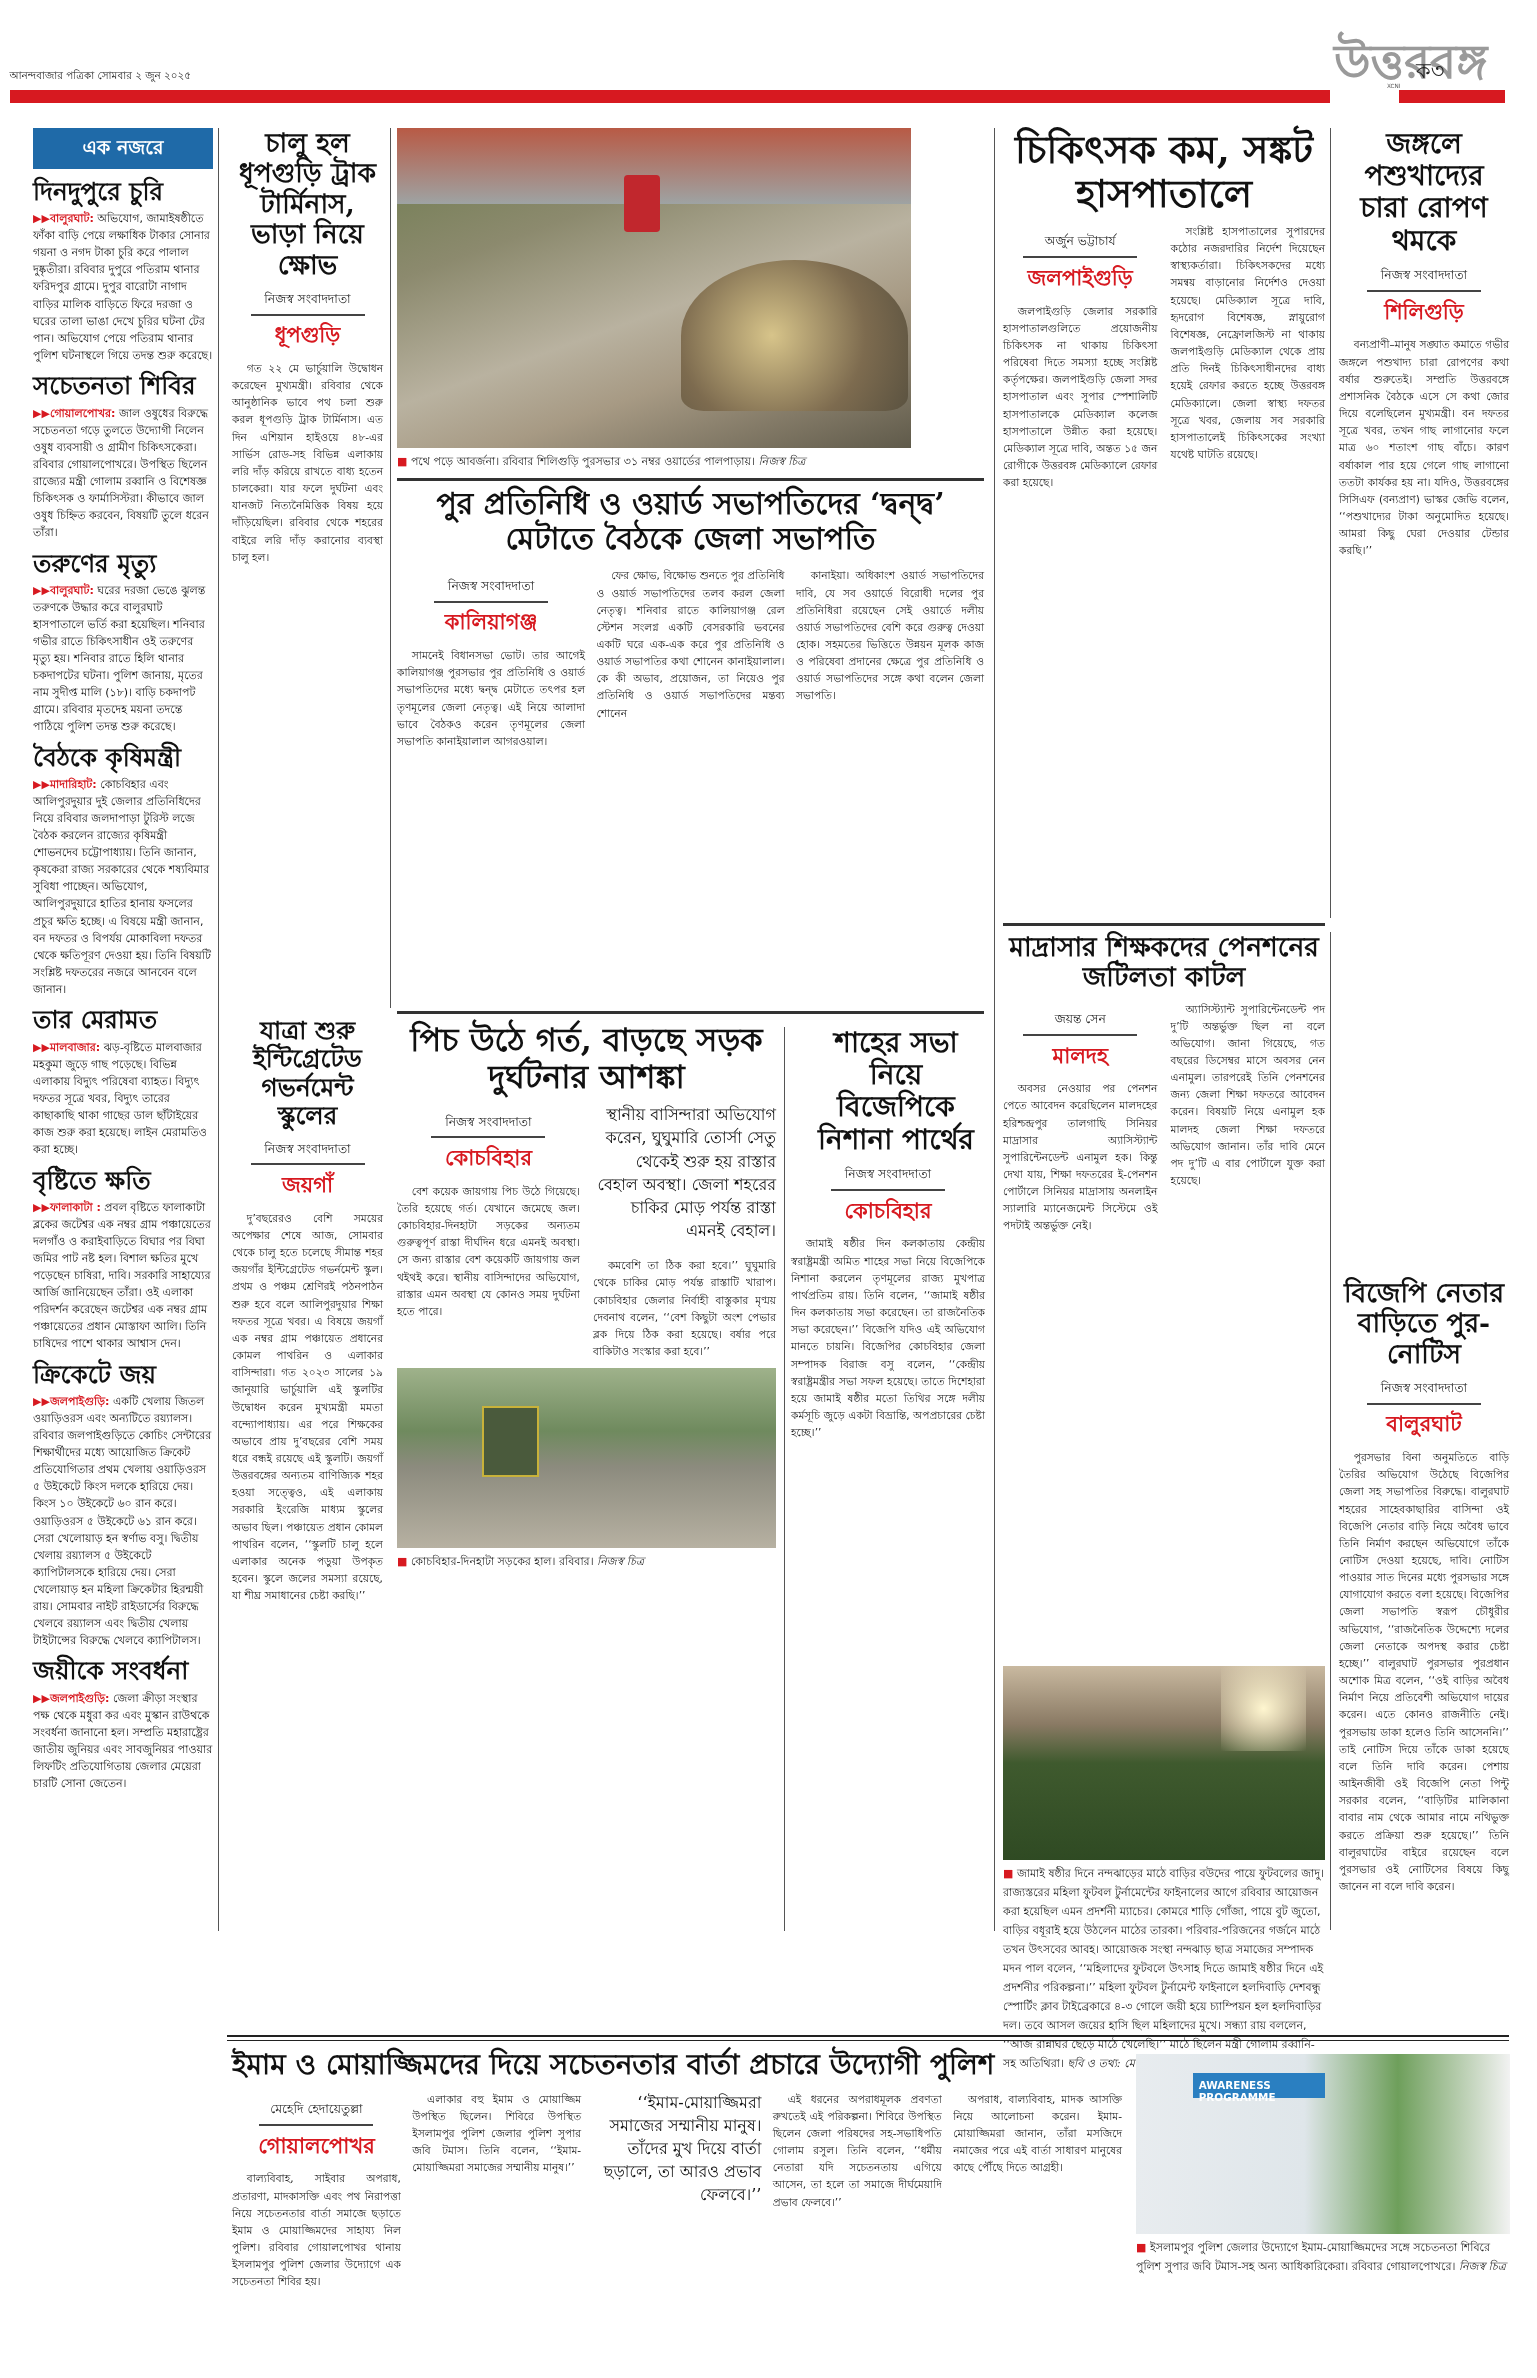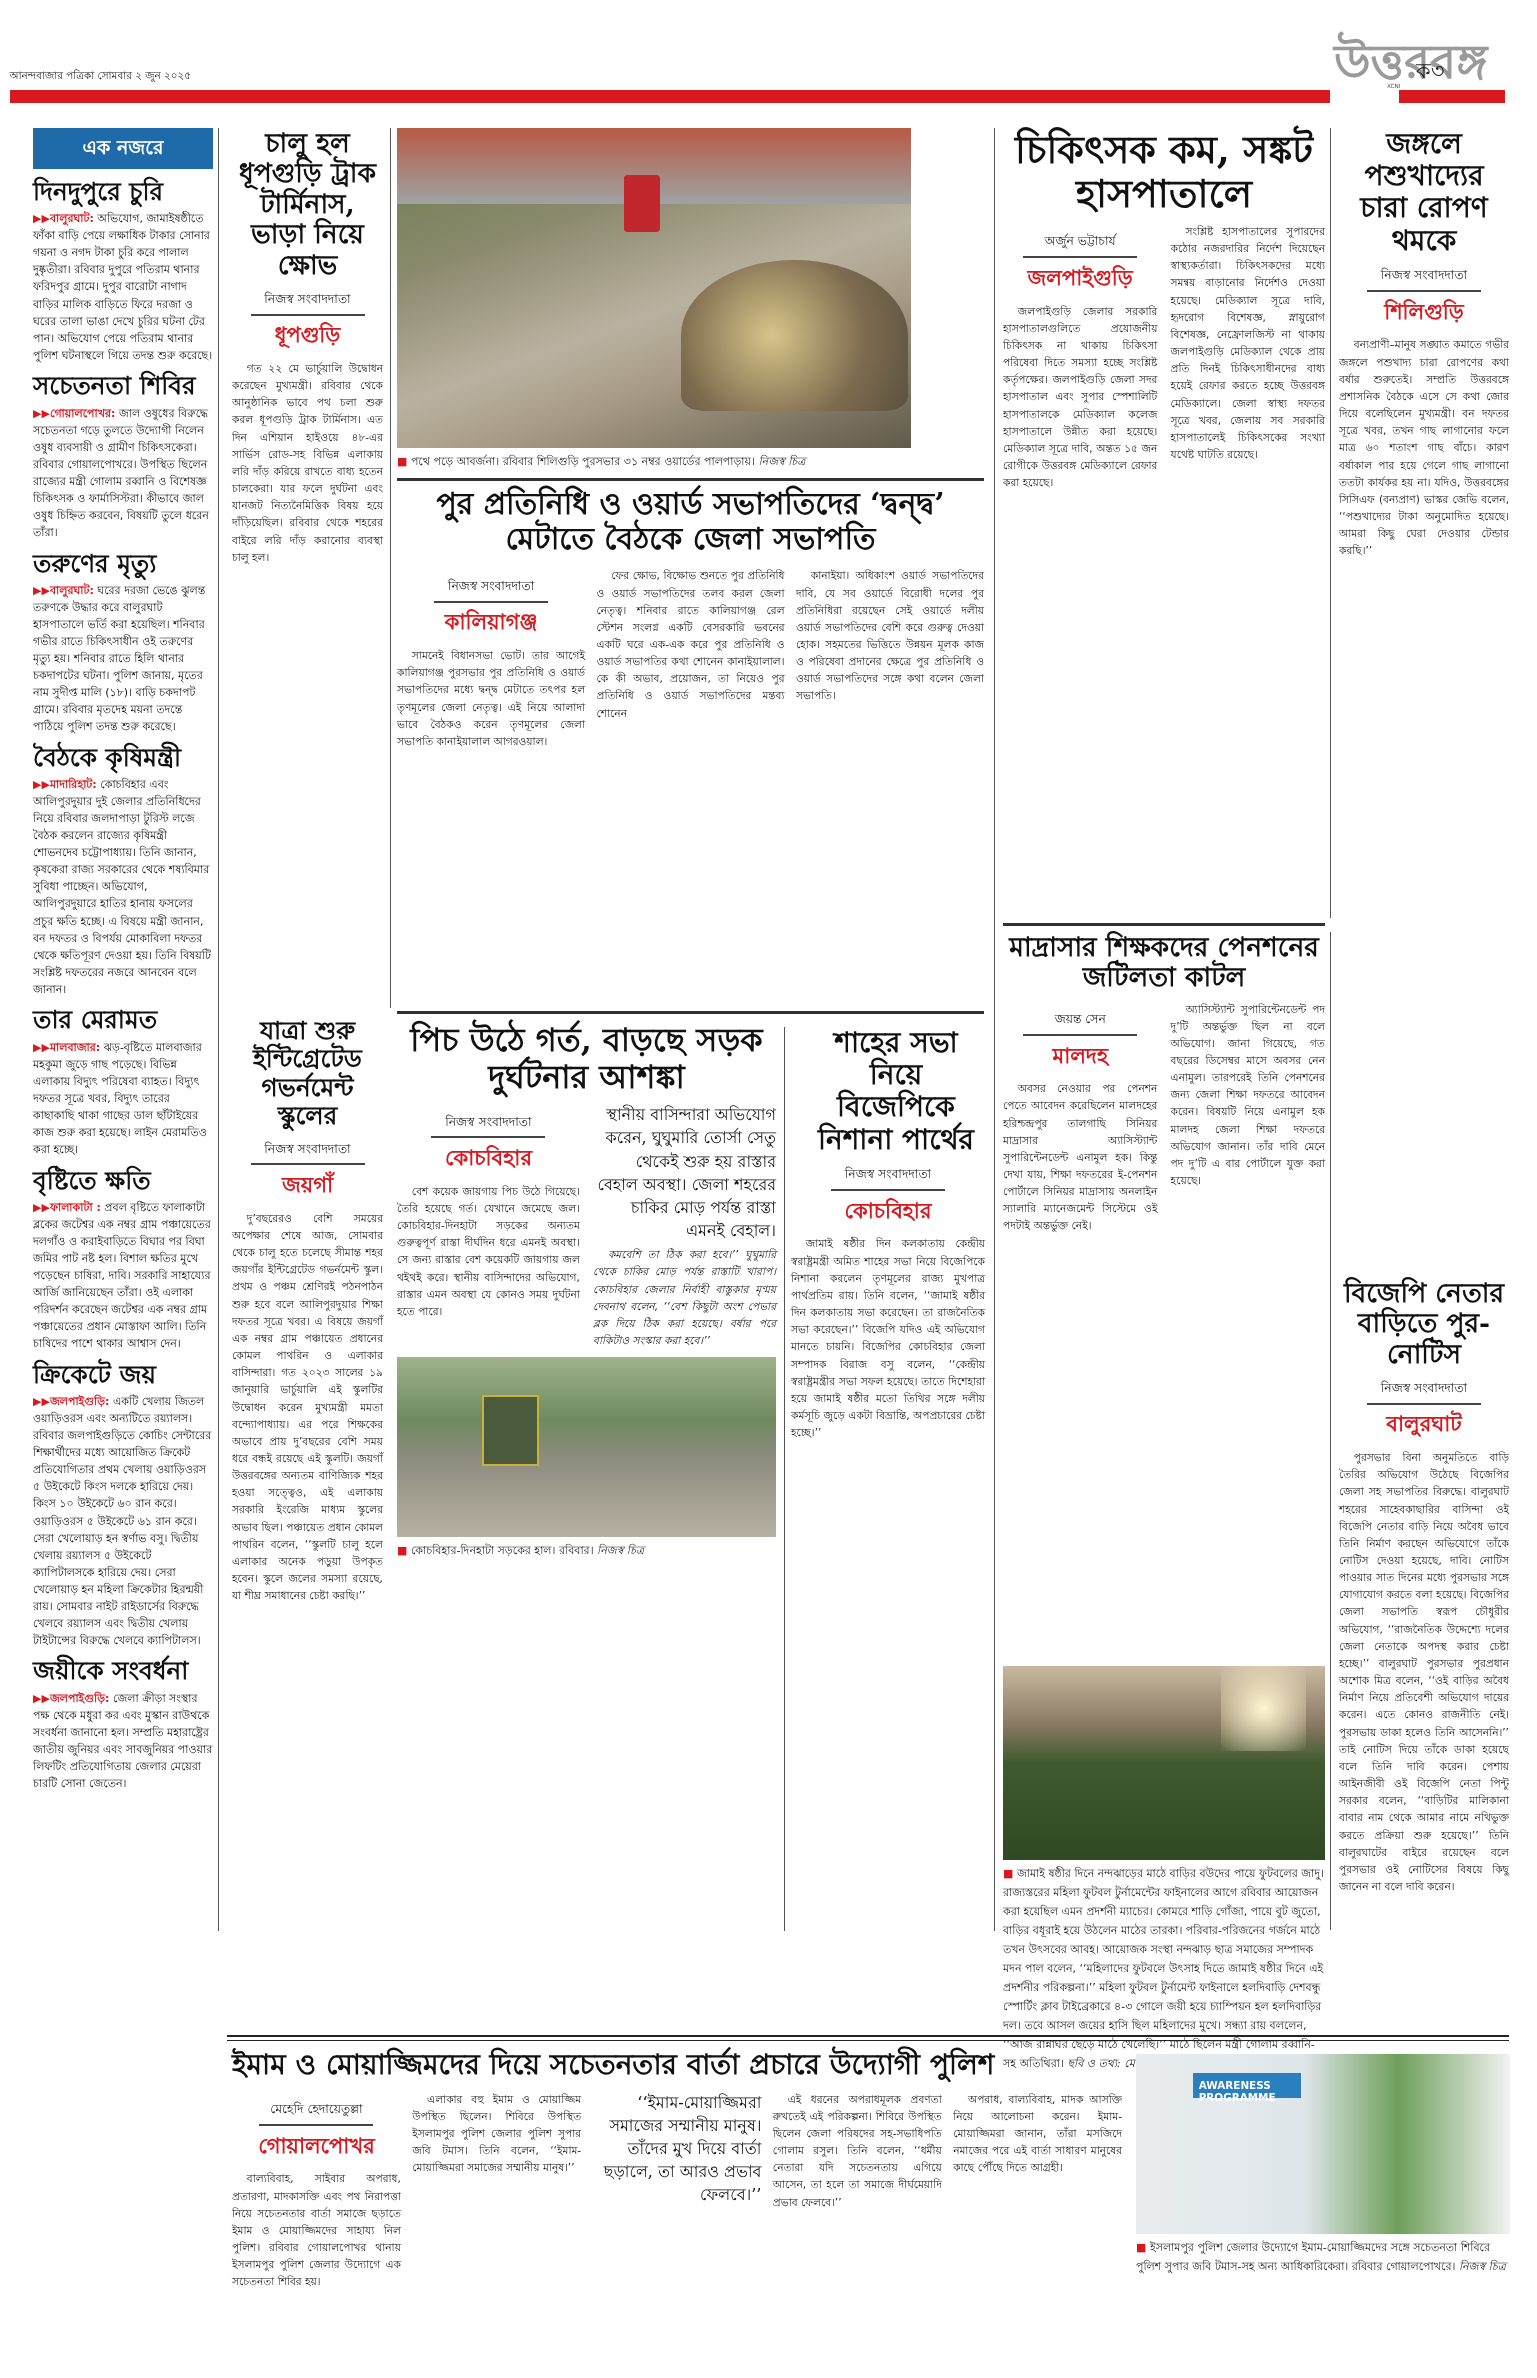--- a/index.html
+++ b/index.html
@@ -211,21 +211,21 @@
     <div>
       <div class="byline">নিজস্ব সংবাদদাতা</div>
       <div class="byline-rule"></div>
       <div class="dateplace">কোচবিহার</div>
       <div class="body">
           <p>বেশ কয়েক জায়গায় পিচ উঠে গিয়েছে। তৈরি হয়েছে গর্ত। যেখানে জমেছে জল। কোচবিহার-দিনহাটা সড়কের অন্যতম গুরুত্বপূর্ণ রাস্তা দীর্ঘদিন ধরে এমনই অবস্থা। সে জন্য রাস্তার বেশ কয়েকটি জায়গায় জল থইথই করে। স্থানীয় বাসিন্দাদের অভিযোগ, রাস্তার এমন অবস্থা যে কোনও সময় দুর্ঘটনা হতে পারে।</p>
         </div>
     </div>
     <div>
       <div class="pullquote">স্থানীয় বাসিন্দারা অভিযোগ করেন, ঘুঘুমারি তোর্সা সেতু থেকেই শুরু হয় রাস্তার বেহাল অবস্থা। জেলা শহরের চাকির মোড় পর্যন্ত রাস্তা এমনই বেহাল।</div>
-      <div class="body" style="margin-top:4px;font-style:italic;">
+      <div class="body" style="margin-top:15px;">
           <p>কমবেশি তা ঠিক করা হবে।’’ ঘুঘুমারি থেকে চাকির মোড় পর্যন্ত রাস্তাটি খারাপ। কোচবিহার জেলার নির্বাহী বাস্তুকার মৃণ্ময় দেবনাথ বলেন, ‘‘বেশ কিছুটা অংশ পেভার ব্লক দিয়ে ঠিক করা হয়েছে। বর্ষার পরে বাকিটাও সংস্কার করা হবে।’’</p>
         </div>
     </div>
   </div>
   <div class="photo" style="height:180px; margin-top:7.6px; background:linear-gradient(#9fb28b 0%,#6f8a5e 35%,#8c8b7e 55%,#b7b1a2 100%);">
     <div style="position:absolute;left:85px;top:38px;width:57px;height:71px;background:#4a5a3c;border:2.8px solid #c8b23a;"></div>
   </div>
   <div class="caption"><span class="sq">■</span> <span>কোচবিহার-দিনহাটা সড়কের হাল। রবিবার।</span> <i>নিজস্ব চিত্র</i></div>
 </div>
 <div class="vrule" style="left:784px; top:1027px; height:904px;"></div>
@@ -266,17 +266,17 @@
     <div class="body">
         <p>এই ধরনের অপরাধমূলক প্রবণতা রুখতেই এই পরিকল্পনা। শিবিরে উপস্থিত ছিলেন জেলা পরিষদের সহ-সভাধিপতি গোলাম রসুল। তিনি বলেন, ‘‘ধর্মীয় নেতারা যদি সচেতনতায় এগিয়ে আসেন, তা হলে তা সমাজে দীর্ঘমেয়াদি প্রভাব ফেলবে।’’</p>
       </div>
     <div class="body">
         <p>অপরাধ, বাল্যবিবাহ, মাদক আসক্তি নিয়ে আলোচনা করেন। ইমাম-মোয়াজ্জিমরা জানান, তাঁরা মসজিদে নমাজের পরে এই বার্তা সাধারণ মানুষের কাছে পৌঁছে দিতে আগ্রহী।</p>
       </div>
   </div>
 </div>
 <div class="col" style="left:1136px; top:2054px; width:374px;">
   <div class="photo" style="height:180px; background:linear-gradient(90deg,#e8ecef 0%,#dfe6ea 45%,#6e9f5b 70%,#f2f2f2 100%);">
-    <div style="position:absolute;left:57px;top:19px;width:108px;height:24.6px;background:#2a7fc1;color:#fff;font-size:10.4px;font-weight:bold;padding:5.7px;">AWARENESS PROGRAMME</div>
+    <div style="position:absolute;left:57px;top:19px;width:132px;height:24.6px;background:#2a7fc1;color:#fff;font-size:10.4px;font-weight:bold;padding:5.7px;">AWARENESS PROGRAMME</div>
   </div>
   <div class="caption"><span class="sq">■</span> <span>ইসলামপুর পুলিশ জেলার উদ্যোগে ইমাম-মোয়াজ্জিমদের সঙ্গে সচেতনতা শিবিরে পুলিশ সুপার জবি টমাস-সহ অন্য আধিকারিকেরা। রবিবার গোয়ালপোখরে।</span> <i>নিজস্ব চিত্র</i></div>
 </div>
 
 
 </body></html>

